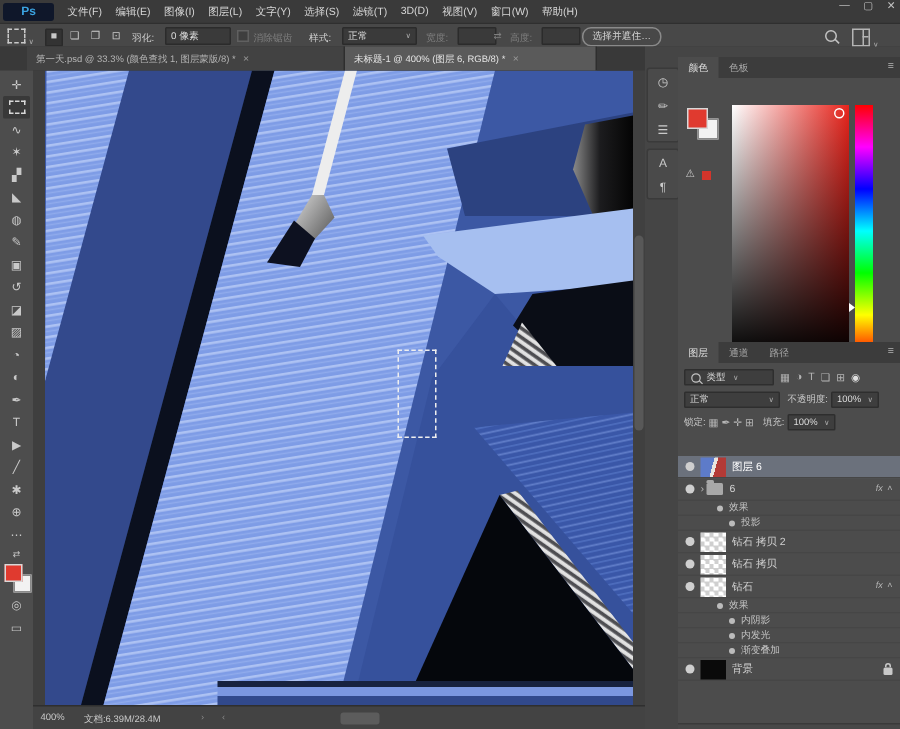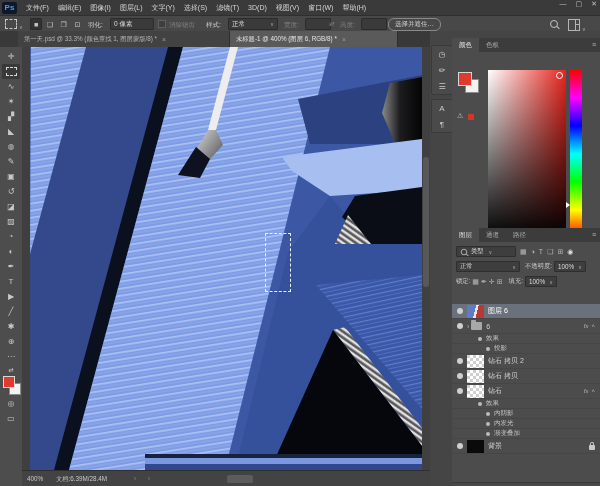--- a/index.html
+++ b/index.html
@@ -2,21 +2,21 @@
 <html><head>
 <meta charset="utf-8">
 <style>
   html,body{margin:0;padding:0}
   body{width:600px;height:486px;position:relative;overflow:hidden;
        background:#383838;font-family:"Liberation Sans","DejaVu Sans",sans-serif;
        -webkit-font-smoothing:antialiased;color:#d6d6d6}
   .abs{position:absolute}
   
   #titlebar{left:0;top:0;width:600px;height:15px;background:#3a3a3a;display:flex;align-items:center}
-  #pslogo{width:15px;height:12px;margin-left:2px;background:#0f172a;color:#3ba3e0;font-size:8px;
+  #pslogo{width:34px;height:12px;margin-left:2px;background:#0f172a;color:#3ba3e0;font-size:8px;
           font-weight:bold;display:flex;align-items:center;justify-content:center;border-radius:2px}
   .menuitem{font-size:7px;color:#d6d6d6;margin-left:9px;white-space:nowrap}
   #winbtns{position:absolute;right:3px;top:0;display:flex;gap:9px;font-size:7px;color:#c2c2c2}
   
   #optionsbar{left:0;top:15px;width:600px;height:16px;background:#484848;border-top:1px solid #2f2f2f;
               box-sizing:border-box;display:flex;align-items:center}
   .opt{position:absolute;font-size:6.5px;color:#cfcfcf;white-space:nowrap}
   .optdim{color:#7f7f7f}
   .inputbox{background:#3a3a3a;border:1px solid #2b2b2b;color:#dcdcdc;font-size:6.5px;
             height:10px;display:inline-flex;align-items:center;padding:0 3px;border-radius:1px}

